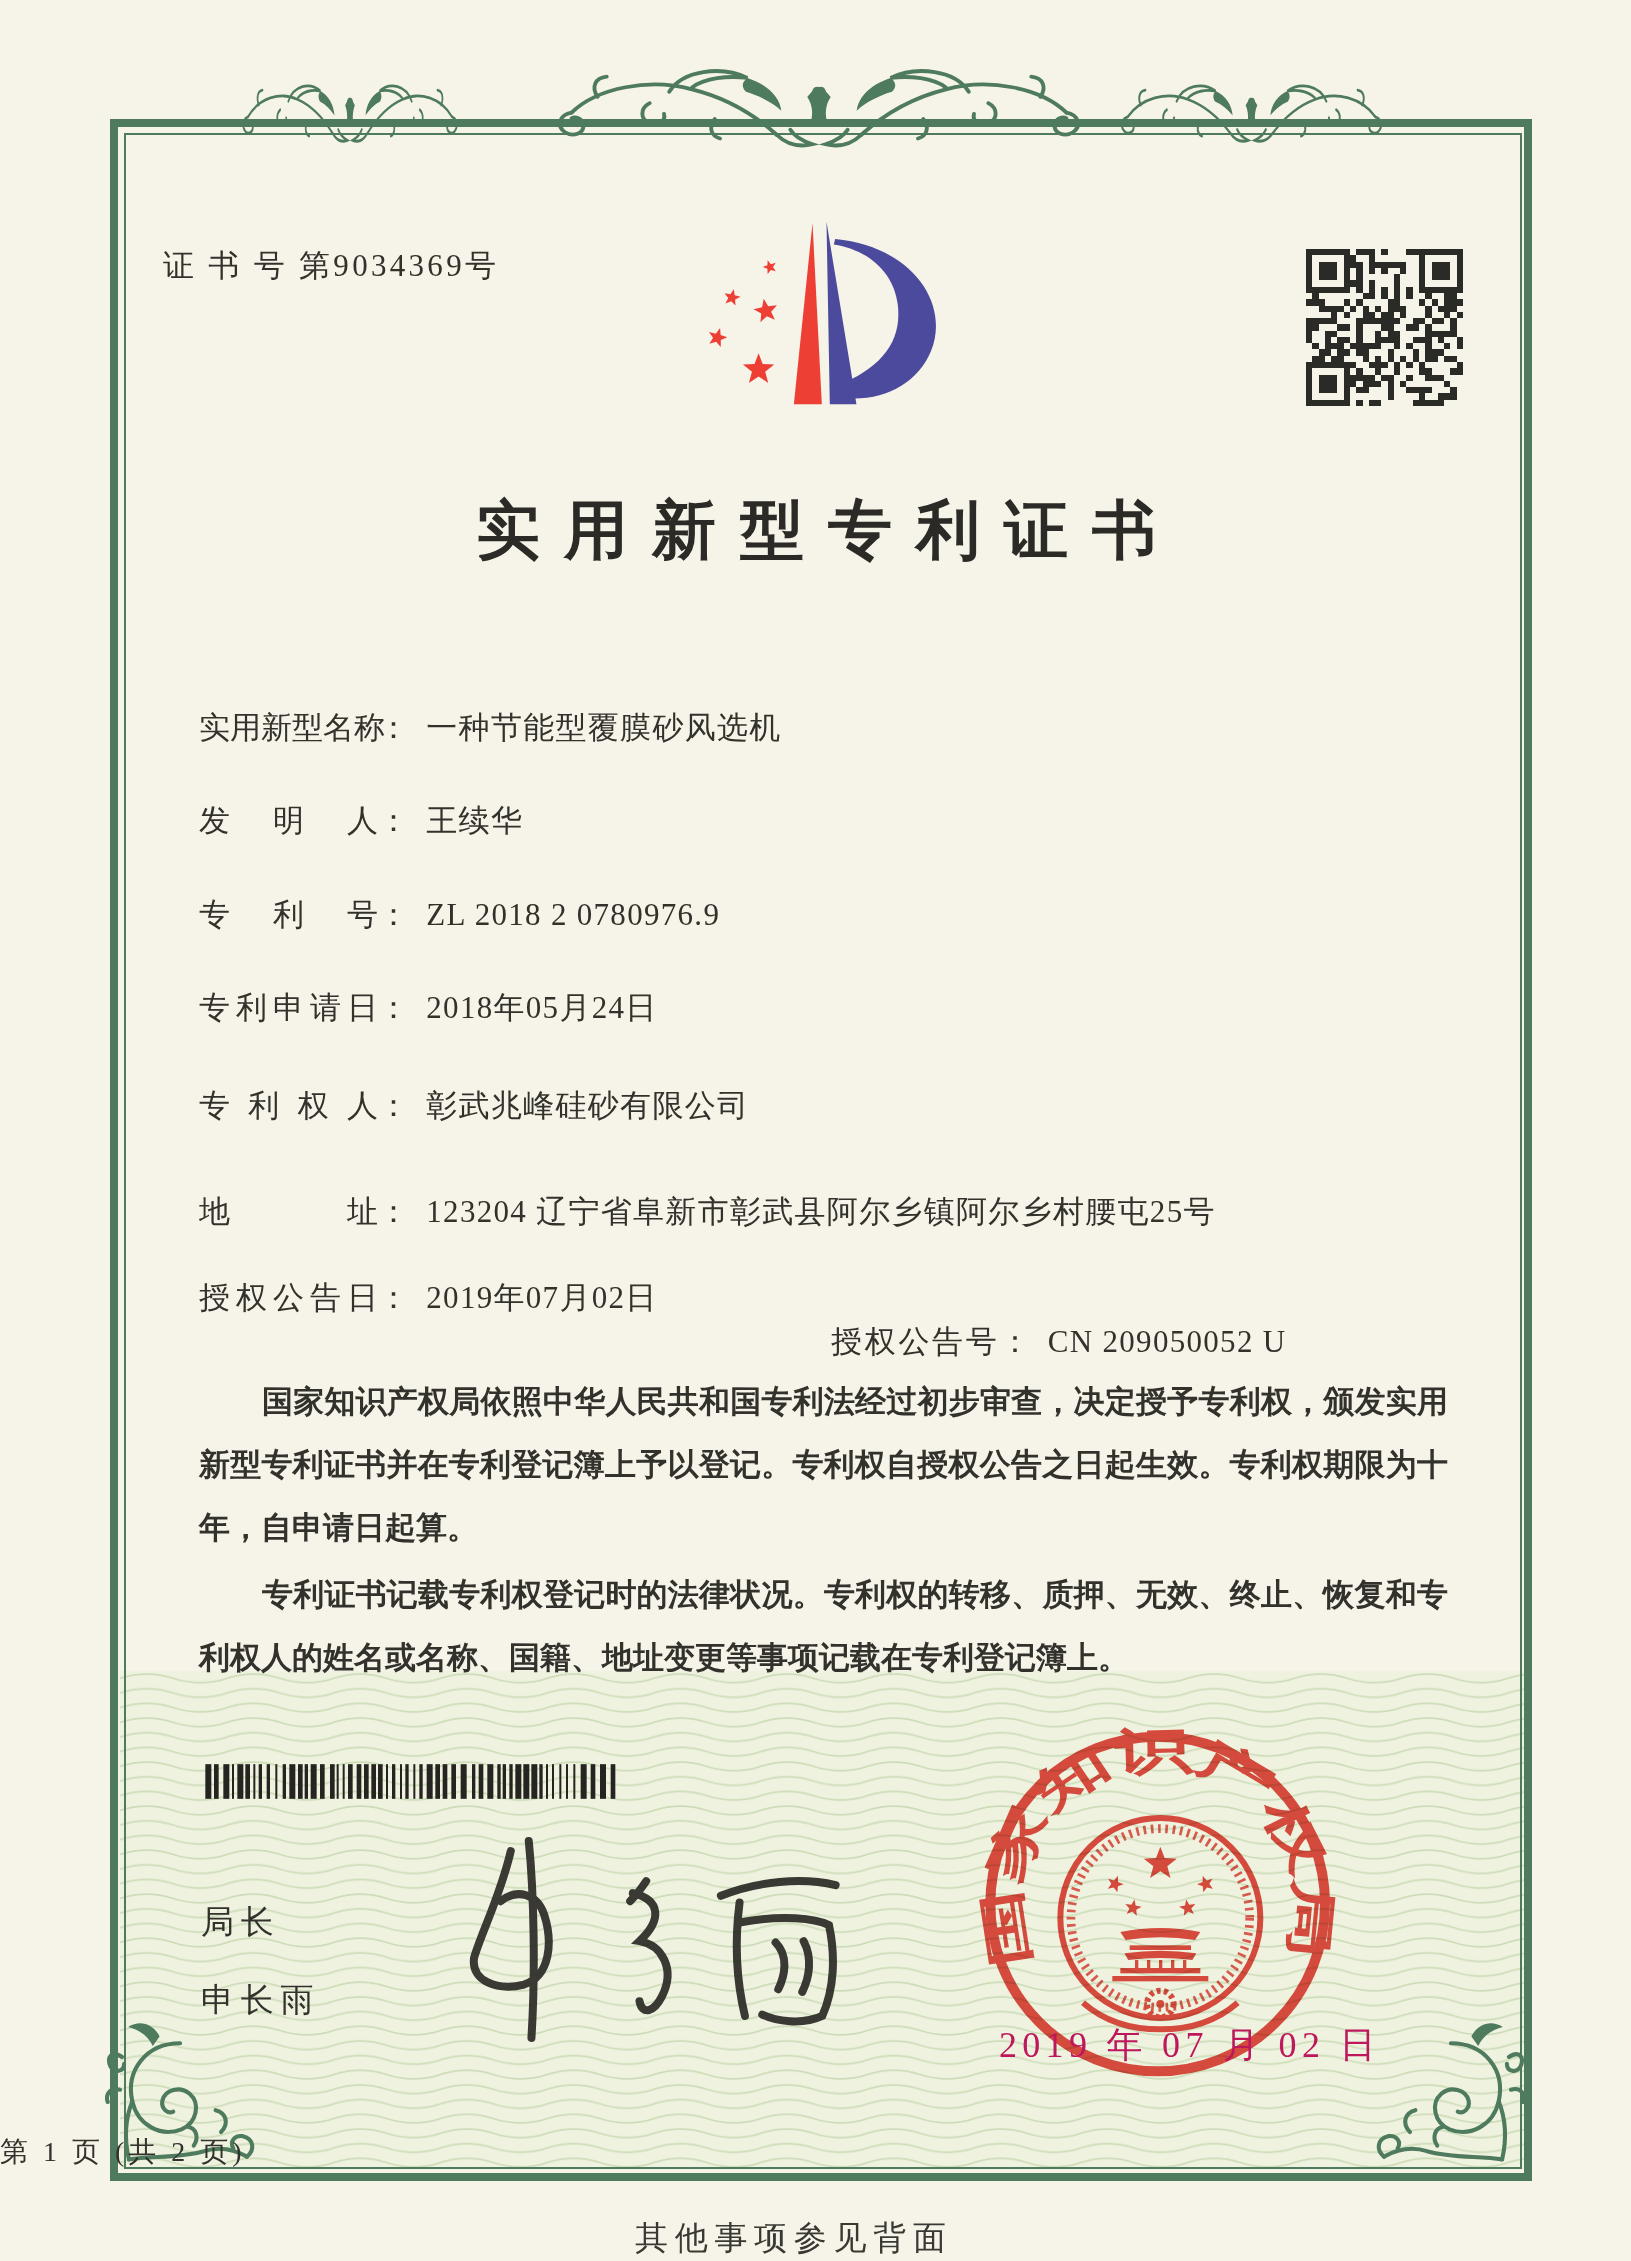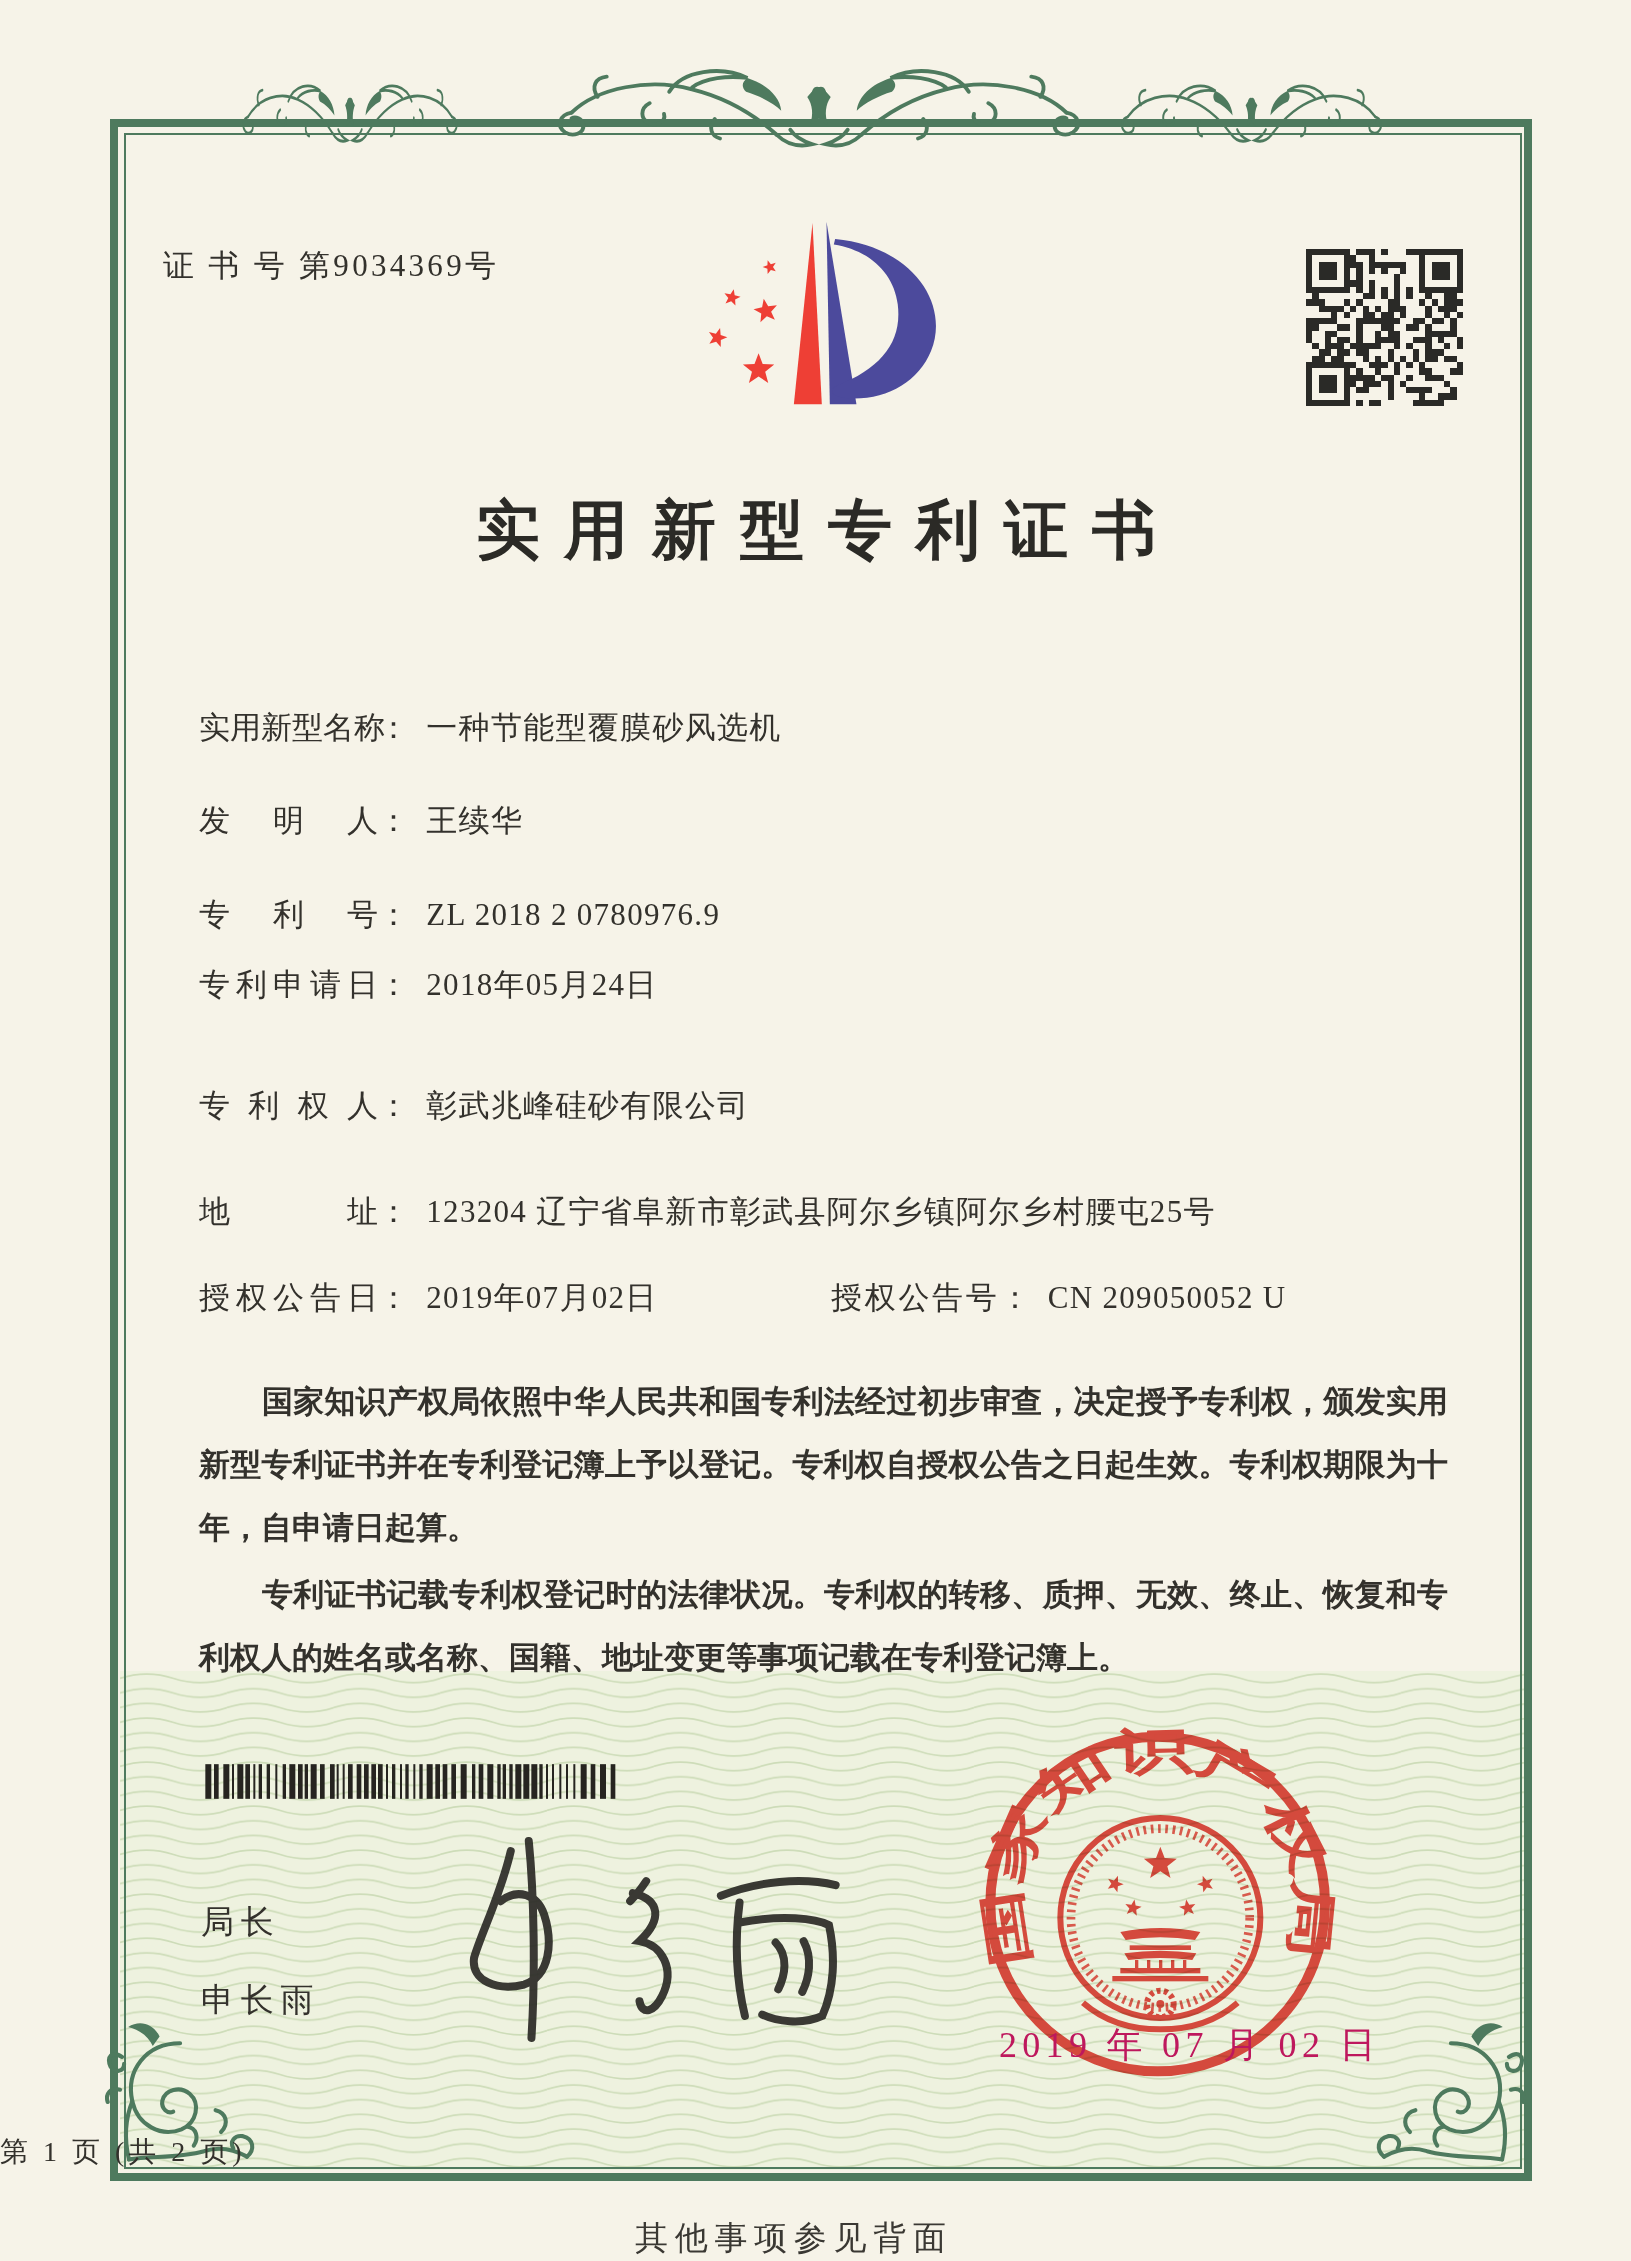--- a/index.html
+++ b/index.html
@@ -13,21 +13,21 @@
   .waves{position:absolute;left:120px;top:1671px;width:1405px;height:499px;}
   
   .ink{color:#33312c;}
   .certno{left:163px;top:245px;font-size:31px;letter-spacing:3.3px;}
   .title{left:0;top:487px;width:1632px;text-align:center;font-size:64px;font-weight:bold;letter-spacing:24px;text-indent:24px;color:#2b2a26;}
   .frow{left:199px;font-size:31px;white-space:nowrap;}
   .flabel{display:inline-block;width:179px;text-align:justify;text-align-last:justify;text-justify:inter-character;vertical-align:bottom;}
   .fcolon{display:inline-block;margin-right:17.3px;}
   .fvalue{letter-spacing:1.3px;}
   .grant2{position:absolute;left:632px;top:0;white-space:nowrap;}
-  .grant2 .flabel{width:auto;letter-spacing:2.7px;}
+  .grant2 .flabel{width:auto;letter-spacing:2.7px;margin-top:44px;}
   .paras{left:195px;top:1366px;width:1257px;font-size:31px;line-height:63px;text-align:justify;}
   .paras p{margin:4px;text-indent:63px;font-weight:bold;}
   .director{left:201px;font-size:33px;letter-spacing:6.7px;}
   .pageinfo{left:0;top:2133px;width:1515px;text-align:left;font-size:28px;letter-spacing:4px;}
   .backnote{left:635px;top:2216px;font-size:33px;letter-spacing:6.7px;color:#3a3833;}
   .sealdate{left:999px;top:2021px;font-size:36px;letter-spacing:5.3px;color:#be185d;z-index:6;}
   svg{display:block;}
 </style>
 </head>
 <body>
@@ -441,21 +441,21 @@
 
   <div class="abs ink frow" style="top:707px">
     <span class="flabel">实用新型名称</span><span class="fcolon">：</span><span class="fvalue">一种节能型覆膜砂风选机</span>
   </div>
   <div class="abs ink frow" style="top:800px">
     <span class="flabel">发明人</span><span class="fcolon">：</span><span class="fvalue">王续华</span>
   </div>
   <div class="abs ink frow" style="top:894px">
     <span class="flabel">专利号</span><span class="fcolon">：</span><span class="fvalue">ZL 2018 2 0780976.9</span>
   </div>
-  <div class="abs ink frow" style="top:964px">
+  <div class="abs ink frow" style="top:987px">
     <span class="flabel">专利申请日</span><span class="fcolon">：</span><span class="fvalue">2018年05月24日</span>
   </div>
   <div class="abs ink frow" style="top:1085px">
     <span class="flabel">专利权人</span><span class="fcolon">：</span><span class="fvalue">彰武兆峰硅砂有限公司</span>
   </div>
   <div class="abs ink frow" style="top:1191px">
     <span class="flabel">地址</span><span class="fcolon">：</span><span class="fvalue">123204 辽宁省阜新市彰武县阿尔乡镇阿尔乡村腰屯25号</span>
   </div>
   <div class="abs ink frow" style="top:1277px;width:1267px">
     <span class="flabel">授权公告日</span><span class="fcolon">：</span><span class="fvalue">2019年07月02日</span>

